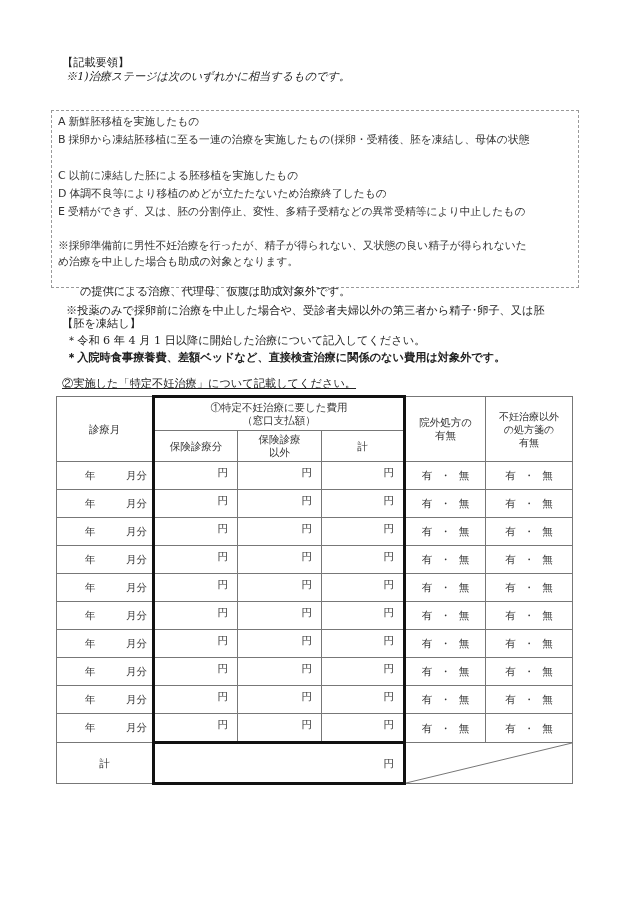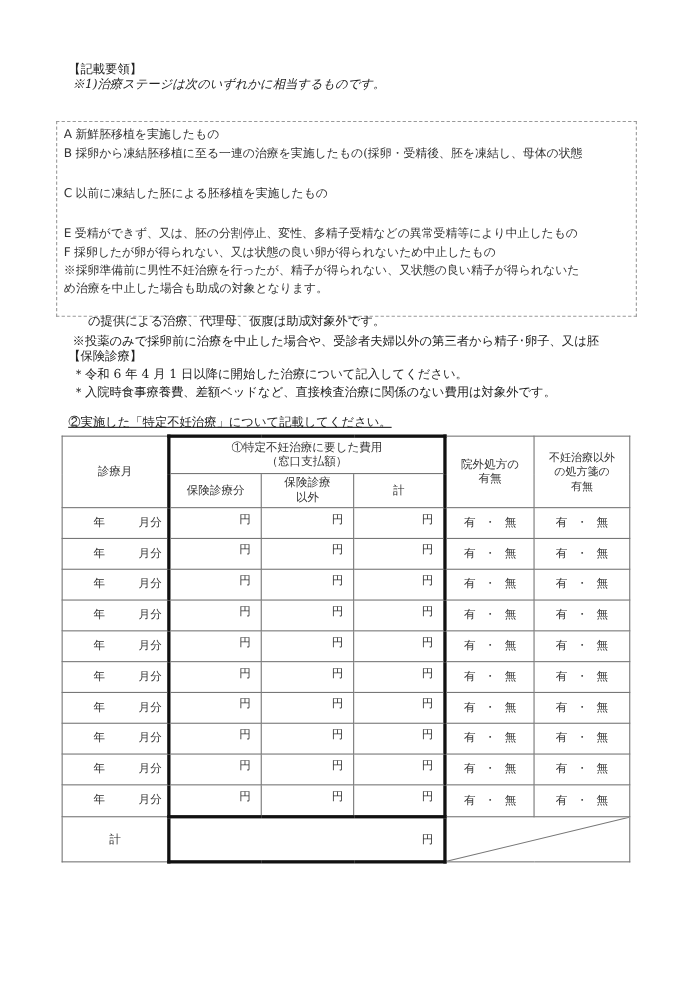--- a/index.html
+++ b/index.html
@@ -9,21 +9,21 @@
   #sec-heading { left:62px; top:56px;text-align:right; }
   #stage-intro { left:66px; top:70px;font-style:italic; }
   #stage-box { position:absolute; left:51px; top:98px; width:528px; height:178px;
                border:1px dashed #999; box-sizing:border-box;margin-top:12px; }
   .stage { position:absolute; left:6px; font-size:10.8px; line-height:13px; color:#333; white-space:nowrap; }
   .stage .k { font-family:"DejaVu Sans", sans-serif; font-size:11px; margin-right:3px; }
   #note-excl-1 { left:66px; top:268px;margin-top:36px; }
   #note-excl-2 { left:80px; top:285px; }
   #caution-heading { left:62px; top:317px; }
   #caution-1 { left:66px; top:334px; }
-  #caution-2 { left:66px; top:350px; }
+  #caution-2 { left:66px; top:350px;font-weight:bold; }
   #table-title { left:62px; top:377px; text-decoration:underline; }
   table#tbl { position:absolute; left:56px; top:395px; border-collapse:collapse;
               table-layout:fixed; font-size:10.5px; }
   #tbl td { border:1px solid #777; padding:0; text-align:center; vertical-align:middle;
             color:#333; line-height:13px; }
   #tbl .hdr-top { height:32px; }
   #tbl .hdr-sub { height:30px; }
   #tbl tr.mrow td { height:27px; }
   #tbl tr.trow td { height:38px; }
   #tbl .c0 { width:95px; }
@@ -51,30 +51,30 @@
 </head>
 <body>
 
 <div class="t" id="sec-heading">【記載要領】</div>
 <div class="t" id="stage-intro">※1)治療ステージは次のいずれかに相当するものです。</div>
 
 <div id="stage-box">
   <div class="stage" style="top:4px"><span class="k">A</span><span>新鮮胚移植を実施したもの</span></div>
   <div class="stage" style="top:22px"><span class="k">B</span><span>採卵から凍結胚移植に至る一連の治療を実施したもの(採卵・受精後、胚を凍結し、母体の状態</span></div>
   <div class="stage" style="top:58px"><span class="k">C</span><span>以前に凍結した胚による胚移植を実施したもの</span></div>
+  <div class="stage" style="top:76px"><span class="k">D</span><span>体調不良等により移植のめどが立たたないため治療終了したもの</span></div>
   <div class="stage" style="top:94px"><span class="k">E</span><span>受精ができず、又は、胚の分割停止、変性、多精子受精などの異常受精等により中止したもの</span></div>
-  <div class="stage" style="top:112px"><span class="k">F</span><span>採卵したが卵が得られない、又は状態の良い卵が得られないため中止したもの</span></div>
   <div class="stage" style="top:128px">※採卵準備前に男性不妊治療を行ったが、精子が得られない、又状態の良い精子が得られないた</div>
   <div class="stage" style="top:144px">め治療を中止した場合も助成の対象となります。</div>
 </div>
 
 <div class="t" id="note-excl-1">※投薬のみで採卵前に治療を中止した場合や、受診者夫婦以外の第三者から精子･卵子、又は胚</div>
 <div class="t" id="note-excl-2">の提供による治療、代理母、仮腹は助成対象外です。</div>
 
-<div class="t" id="caution-heading">【保険診療】</div>
+<div class="t" id="caution-heading">【胚を凍結し】</div>
 <div class="t" id="caution-1">＊令和 6 年 4 月 1 日以降に開始した治療について記入してください。</div>
 <div class="t" id="caution-2">＊入院時食事療養費、差額ベッドなど、直接検査治療に関係のない費用は対象外です。</div>
 
 <div class="t" id="table-title">②実施した「特定不妊治療」について記載してください。</div>
 
 <table id="tbl">
   <colgroup>
     <col class="c0">
       <col class="c1">
       <col class="c2">

